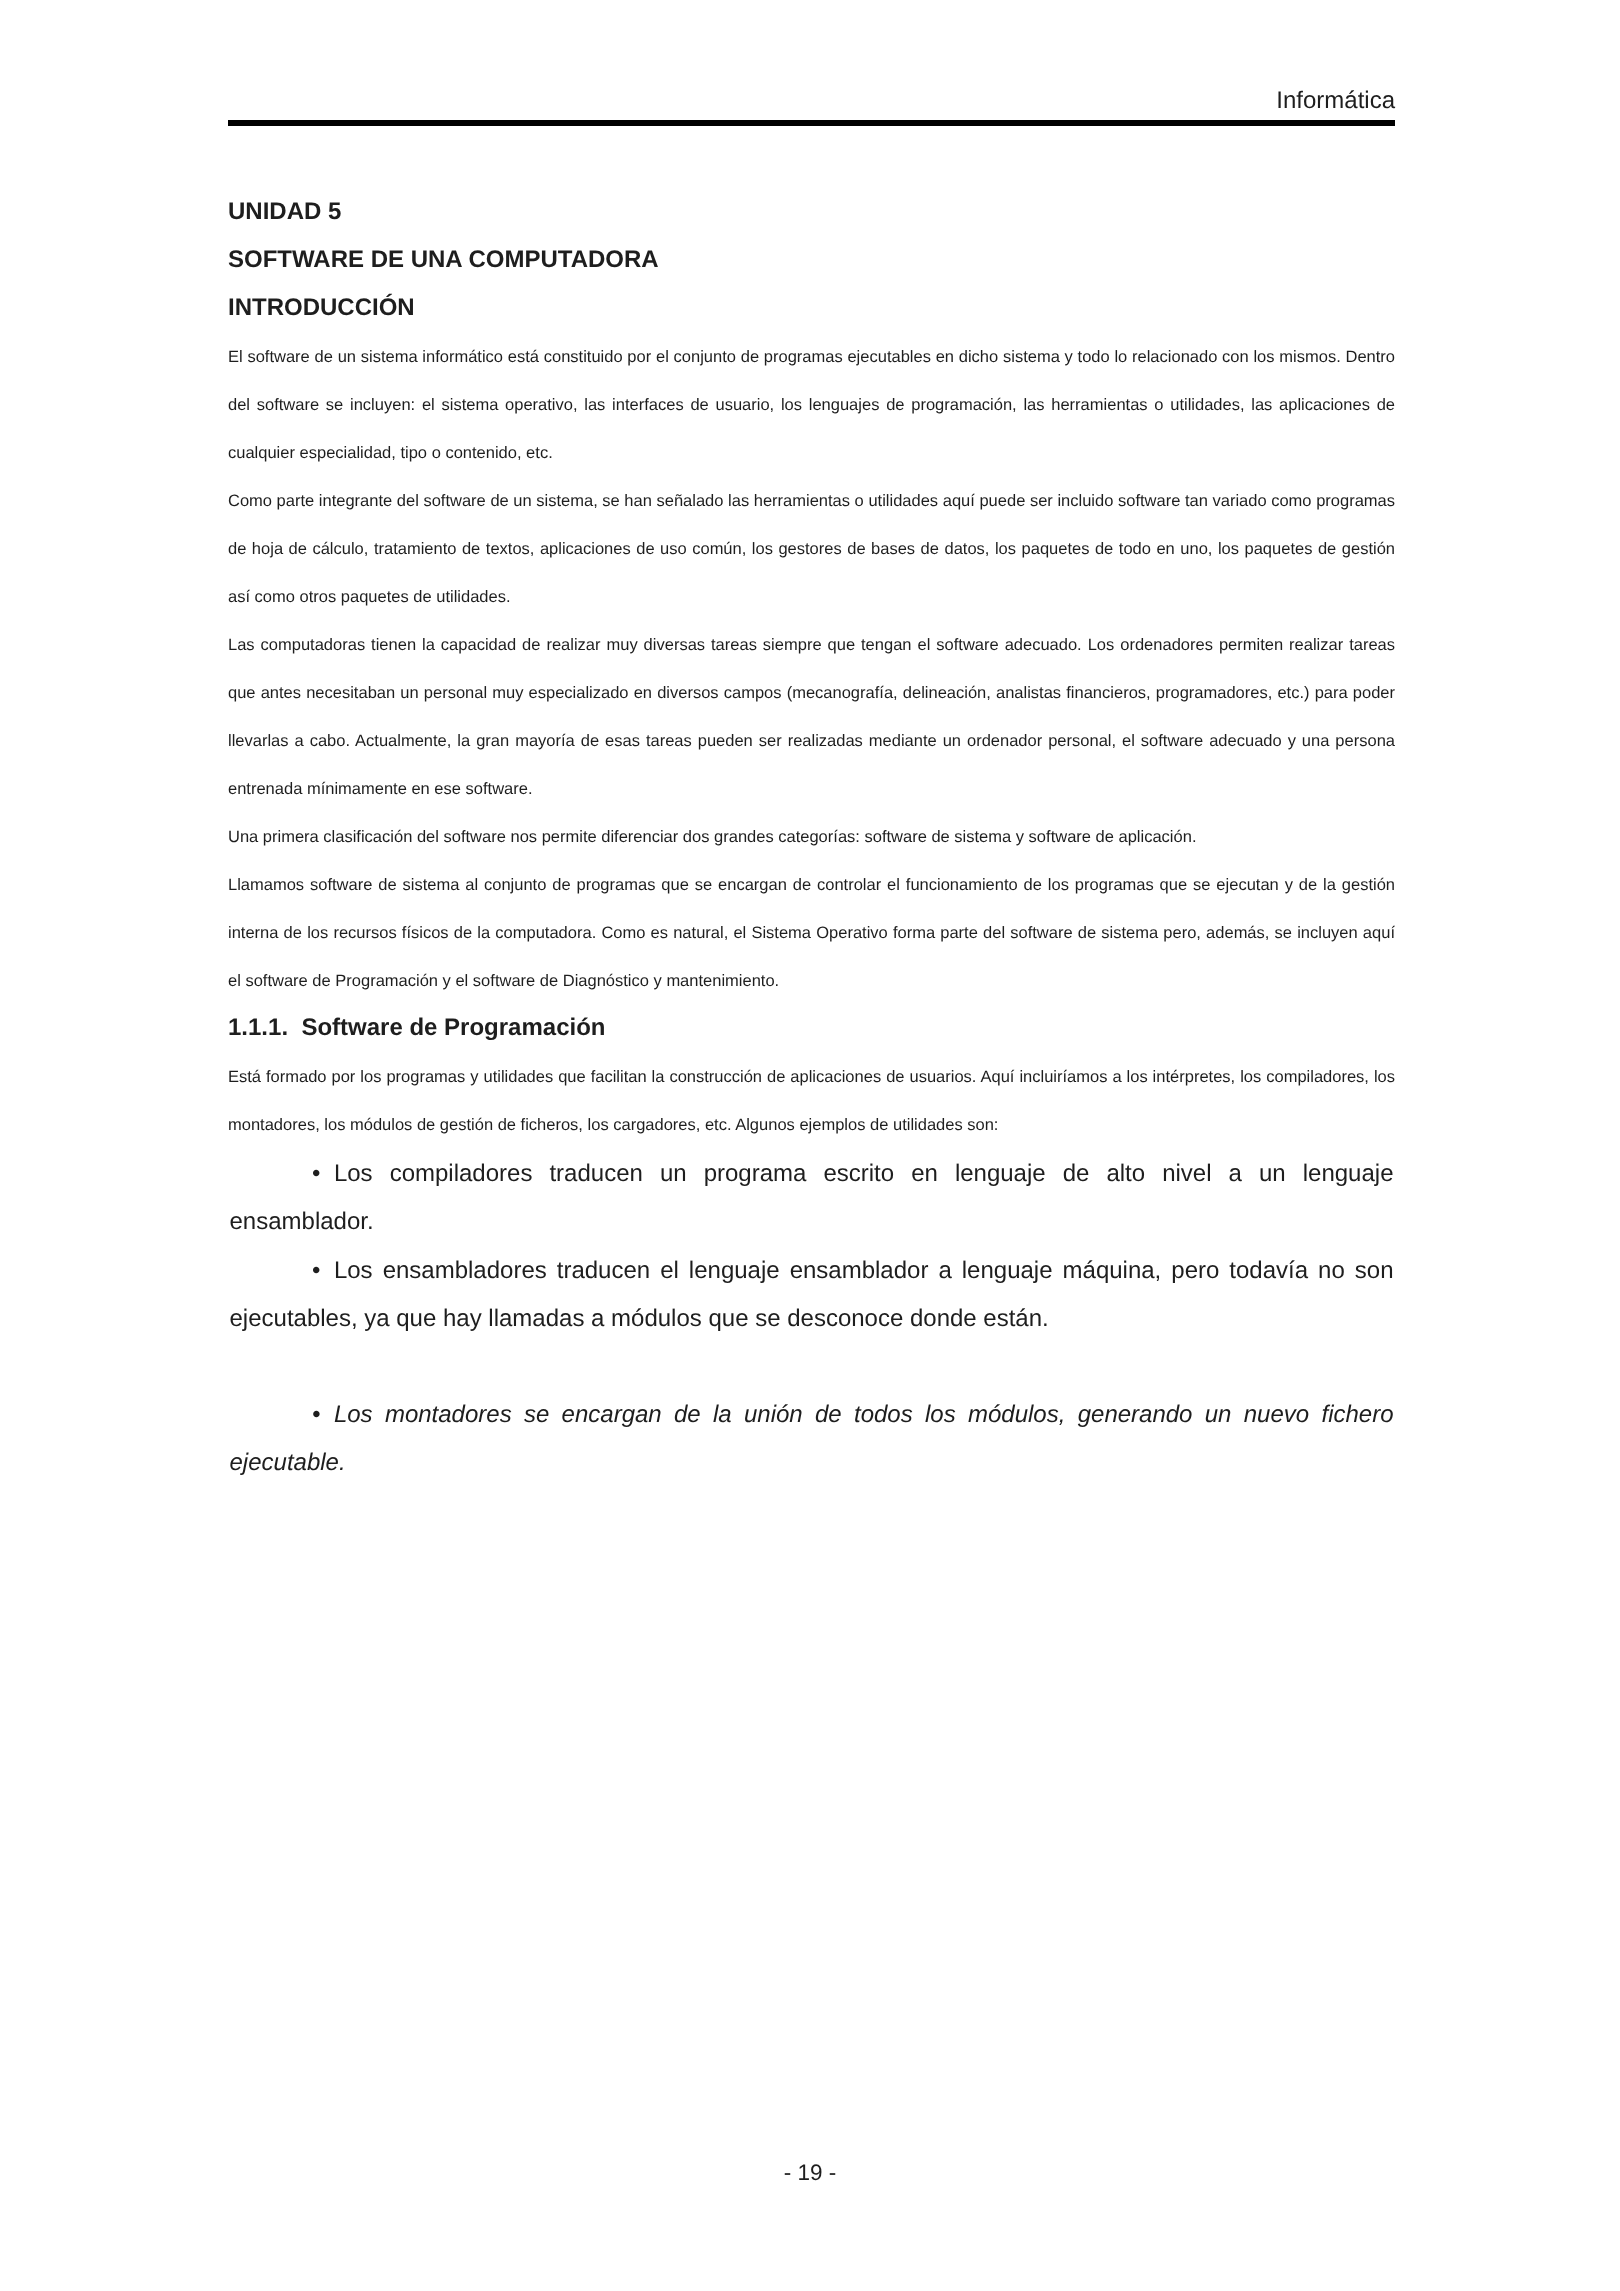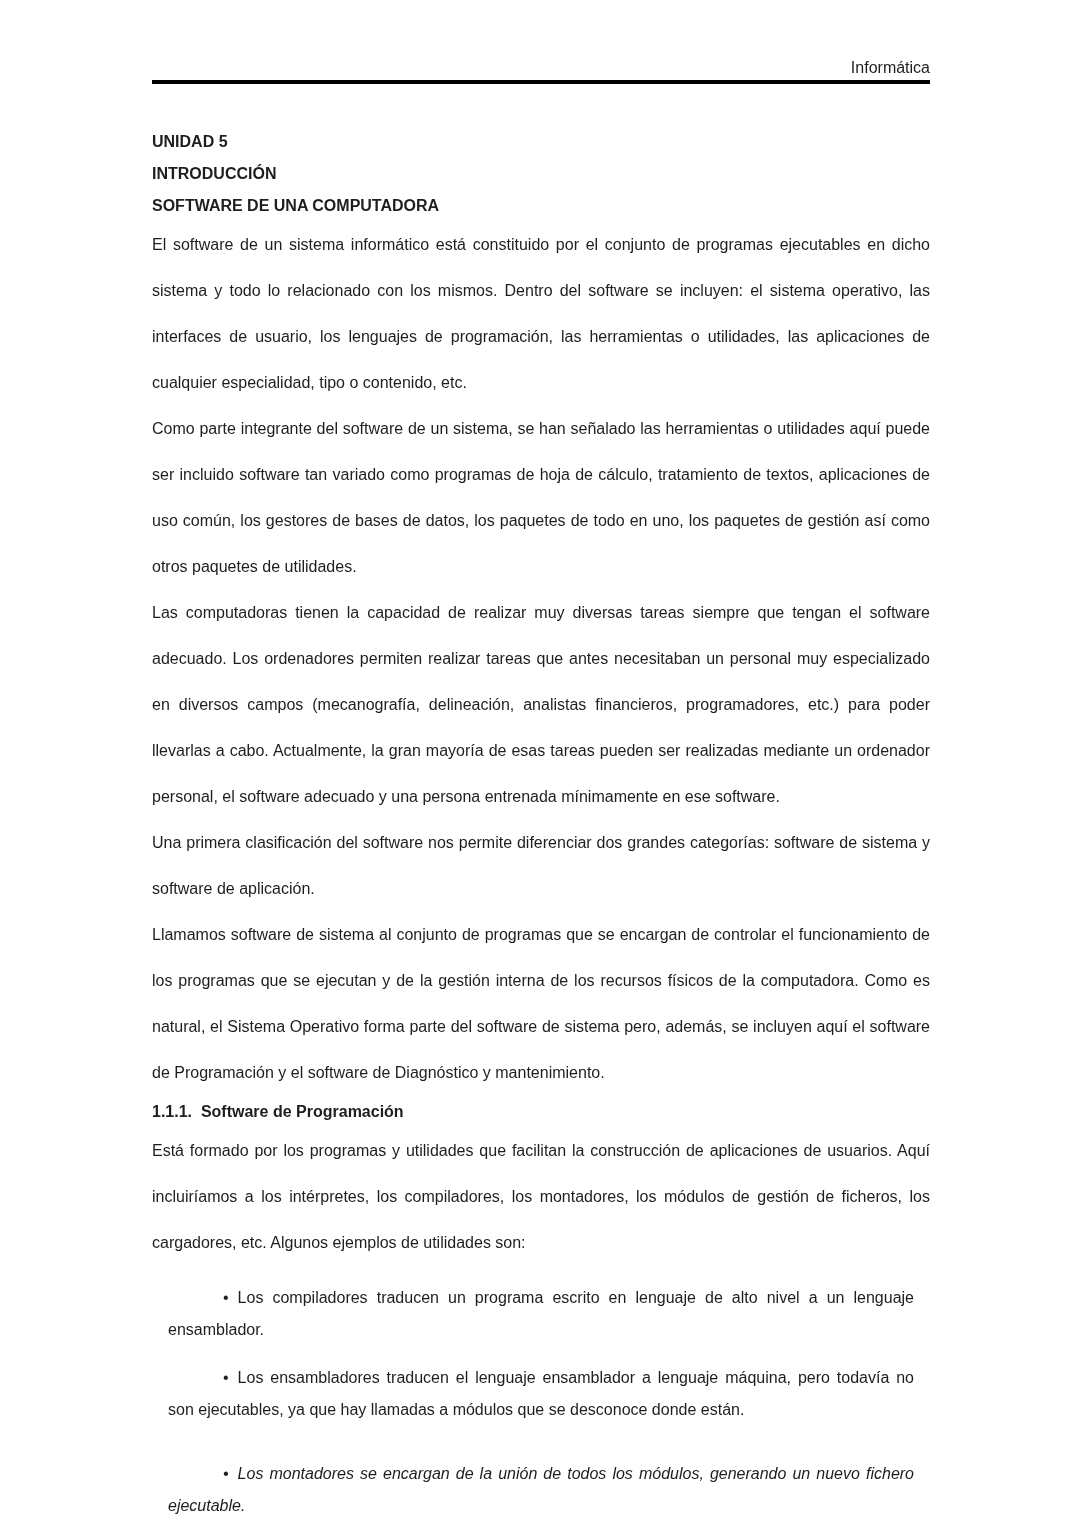--- a/index.html
+++ b/index.html
@@ -34,26 +34,26 @@
   .h {
     margin: 0;
     font-size: 16px;
     font-weight: bold;
     line-height: 32px;
     white-space: pre-wrap;
   }
   .sec-gap { margin-top: 22px; }
   .body {
     margin: 0;
-    font-size: 16px;
-    line-height: 46px;
+    font-size: 11px;
+    line-height: 32px;
     text-align: justify;
   }
   .bullet {
-    margin: 16px;
+    margin: 1px;
     font-size: 16px;
     line-height: 32px;
     text-align: justify;
     text-indent: 55px;
   }
   .bullet-gap { margin-top: 32px; font-style: italic; }
   .bullet-glyph {
     display: inline;
     margin-right: 9px;
   }
@@ -72,32 +72,33 @@
 
 <div class="page">
   <div class="content">
 
     <div class="running-header">
       <span>Informática</span>
     </div>
     <div class="header-rule"></div>
 
     <p class="h">UNIDAD 5</p>
+    <p class="h">SOFTWARE DE UNA COMPUTADORA</p>
     <p class="h">INTRODUCCIÓN</p>
-    <p class="h">SOFTWARE DE UNA COMPUTADORA</p>
 
     <p class="body">El software de un sistema informático está constituido por el conjunto de programas ejecutables en dicho sistema y todo lo relacionado con los mismos. Dentro del software se incluyen: el sistema operativo, las interfaces de usuario, los lenguajes de programación, las herramientas o utilidades, las aplicaciones de cualquier especialidad, tipo o contenido, etc.</p>
     <p class="body">Como parte integrante del software de un sistema, se han señalado las herramientas o utilidades aquí puede ser incluido software tan variado como programas de hoja de cálculo, tratamiento de textos, aplicaciones de uso común, los gestores de bases de datos, los paquetes de todo en uno, los paquetes de gestión así como otros paquetes de utilidades.</p>
     <p class="body">Las computadoras tienen la capacidad de realizar muy diversas tareas siempre que tengan el software adecuado. Los ordenadores permiten realizar tareas que antes necesitaban un personal muy especializado en diversos campos (mecanografía, delineación, analistas financieros, programadores, etc.) para poder llevarlas a cabo. Actualmente, la gran mayoría de esas tareas pueden ser realizadas mediante un ordenador personal, el software adecuado y una persona entrenada mínimamente en ese software.</p>
     <p class="body">Una primera clasificación del software nos permite diferenciar dos grandes categorías: software de sistema y software de aplicación.</p>
 
     <p class="body">Llamamos software de sistema al conjunto de programas que se encargan de controlar el funcionamiento de los programas que se ejecutan y de la gestión interna de los recursos físicos de la computadora. Como es natural, el Sistema Operativo forma parte del software de sistema pero, además, se incluyen aquí el software de Programación y el software de Diagnóstico y mantenimiento.</p>
 
     <p class="h">1.1.1.  Software de Programación</p>
     <p class="body">Está formado por los programas y utilidades que facilitan la construcción de aplicaciones de usuarios. Aquí incluiríamos a los intérpretes, los compiladores, los montadores, los módulos de gestión de ficheros, los cargadores, etc. Algunos ejemplos de utilidades son:</p>
 
     <p class="bullet"><span class="bullet-glyph">•</span><span>Los compiladores traducen un programa escrito en lenguaje de alto nivel a un lenguaje ensamblador.</span></p>
     <p class="bullet"><span class="bullet-glyph">•</span><span>Los ensambladores traducen el lenguaje ensamblador a lenguaje máquina, pero todavía no son ejecutables, ya que hay llamadas a módulos que se desconoce donde están.</span></p>
     <p class="bullet bullet-gap"><span class="bullet-glyph">•</span><span>Los montadores se encargan de la unión de todos los módulos, generando un nuevo fichero ejecutable.</span></p>
 
   </div>
 
+  <div class="footer">- 19 -</div>
 </div>
 
 </body></html>

